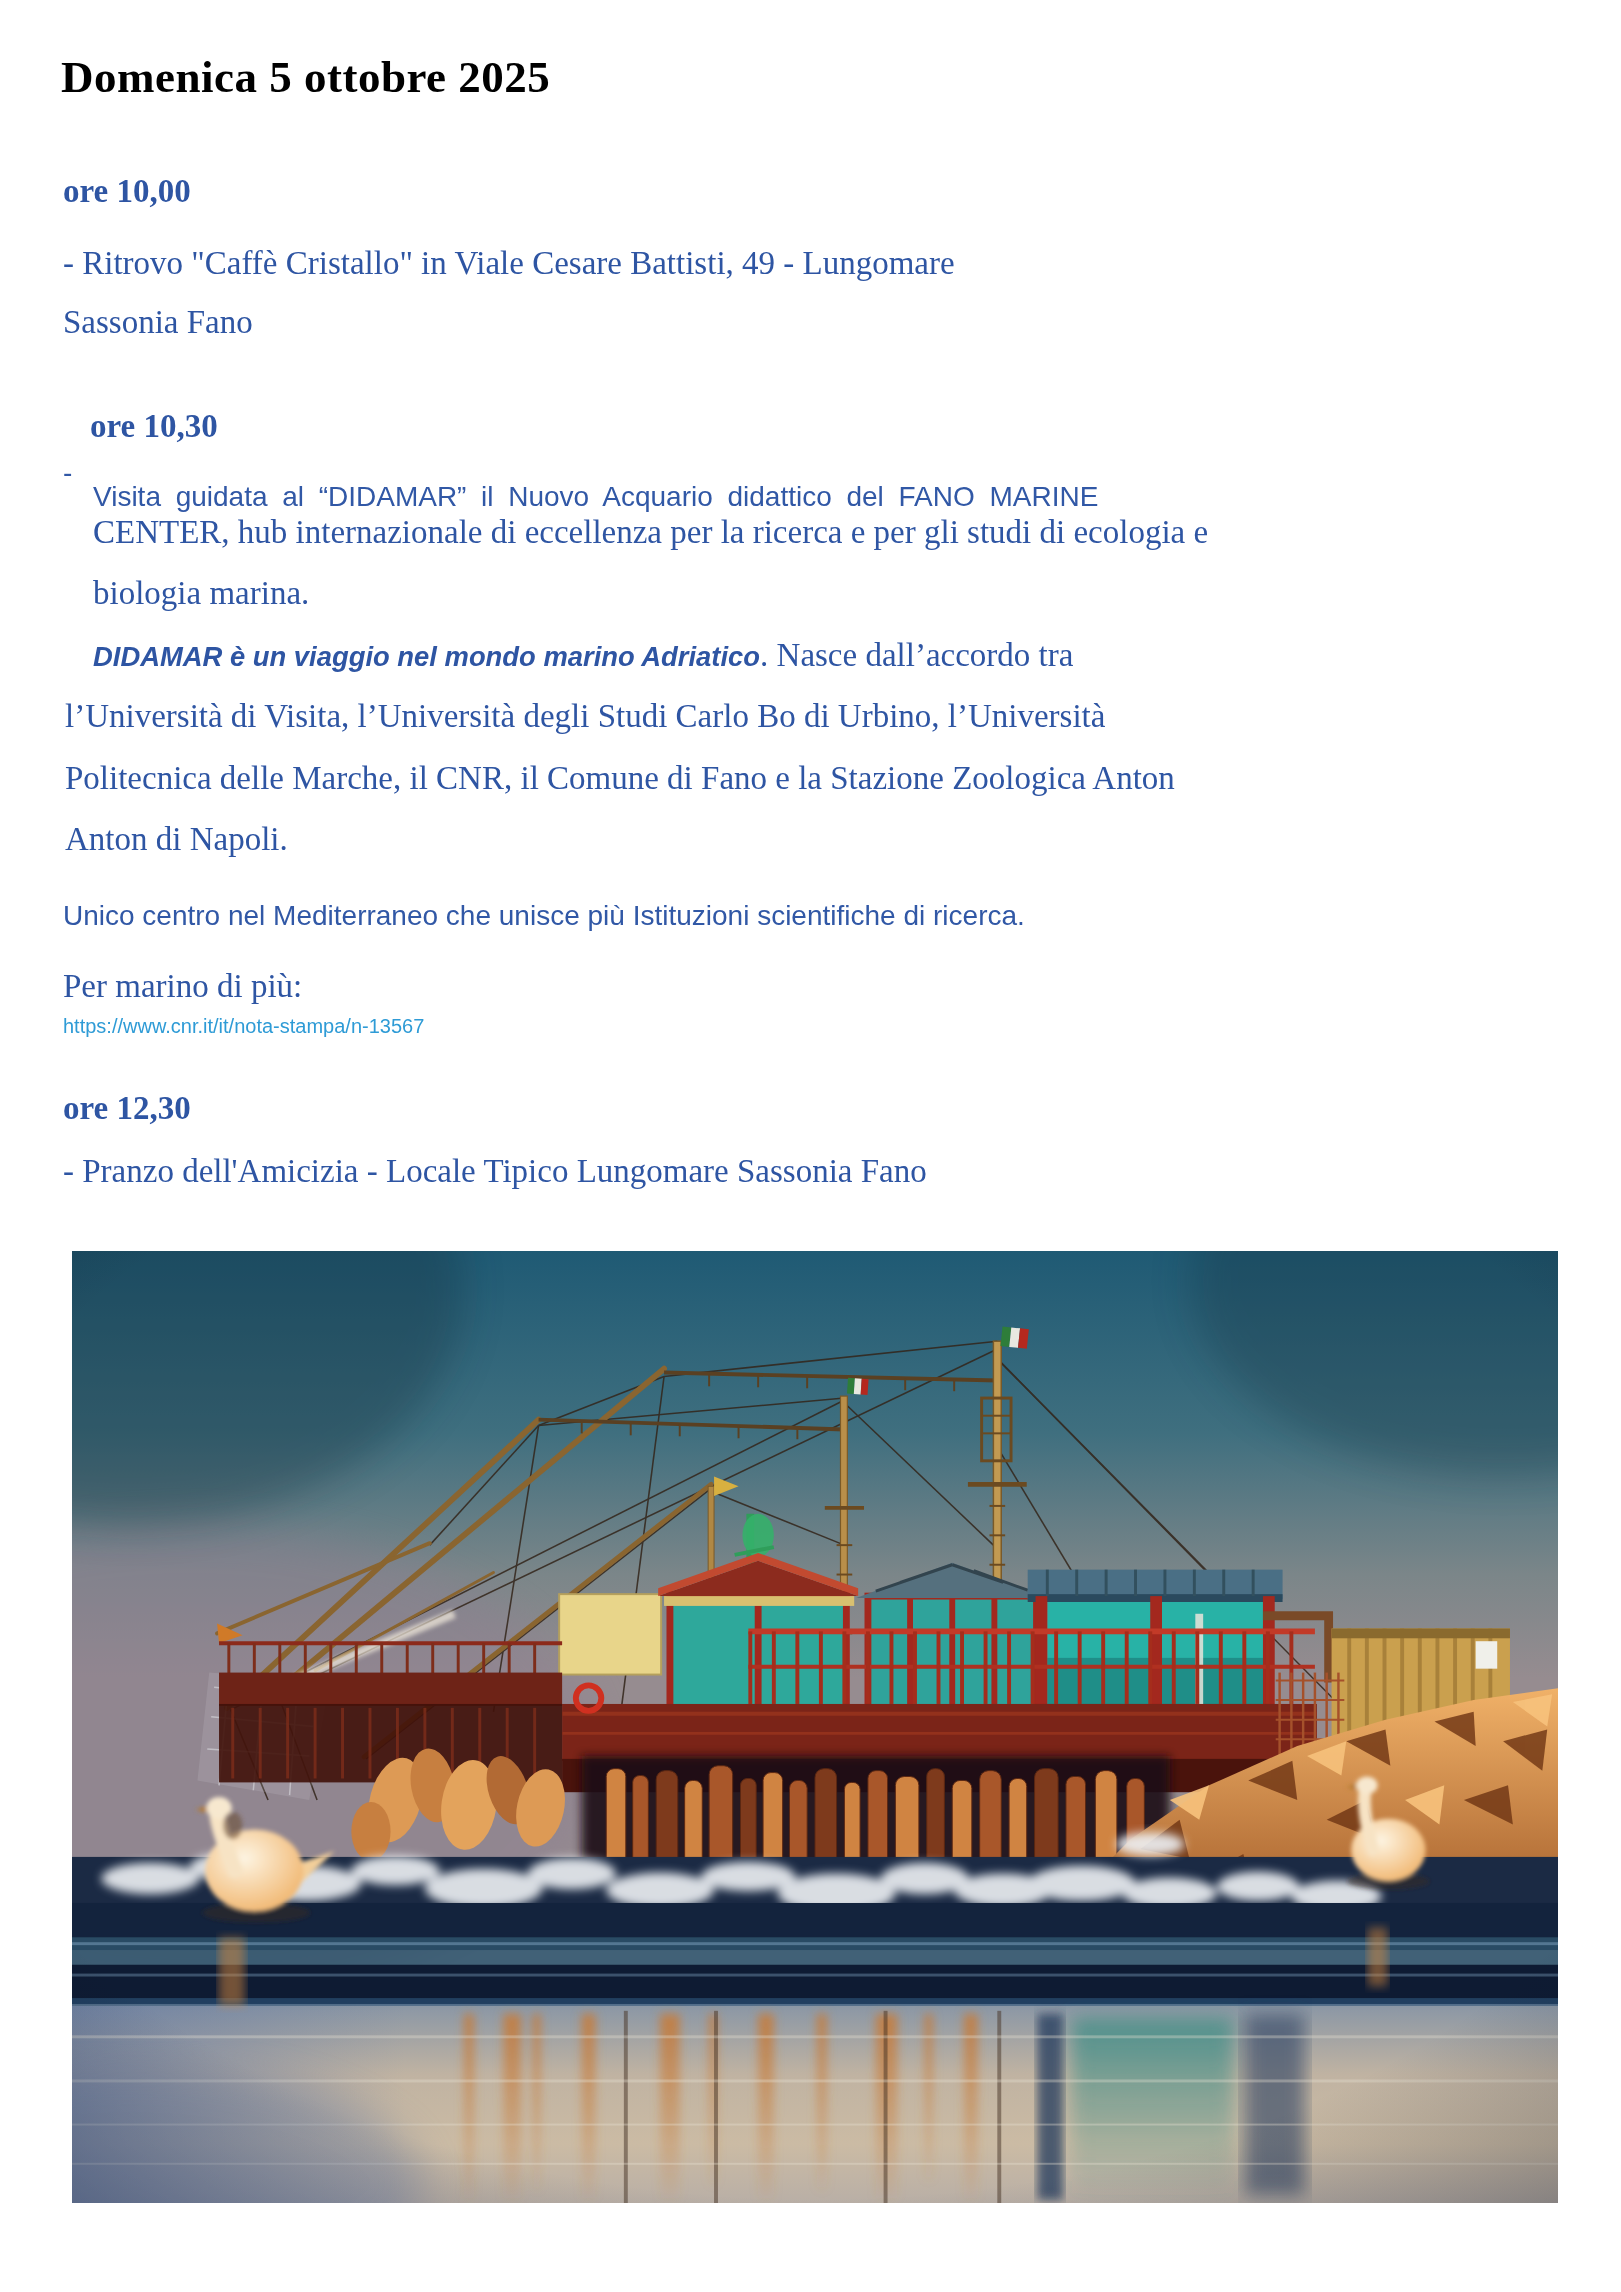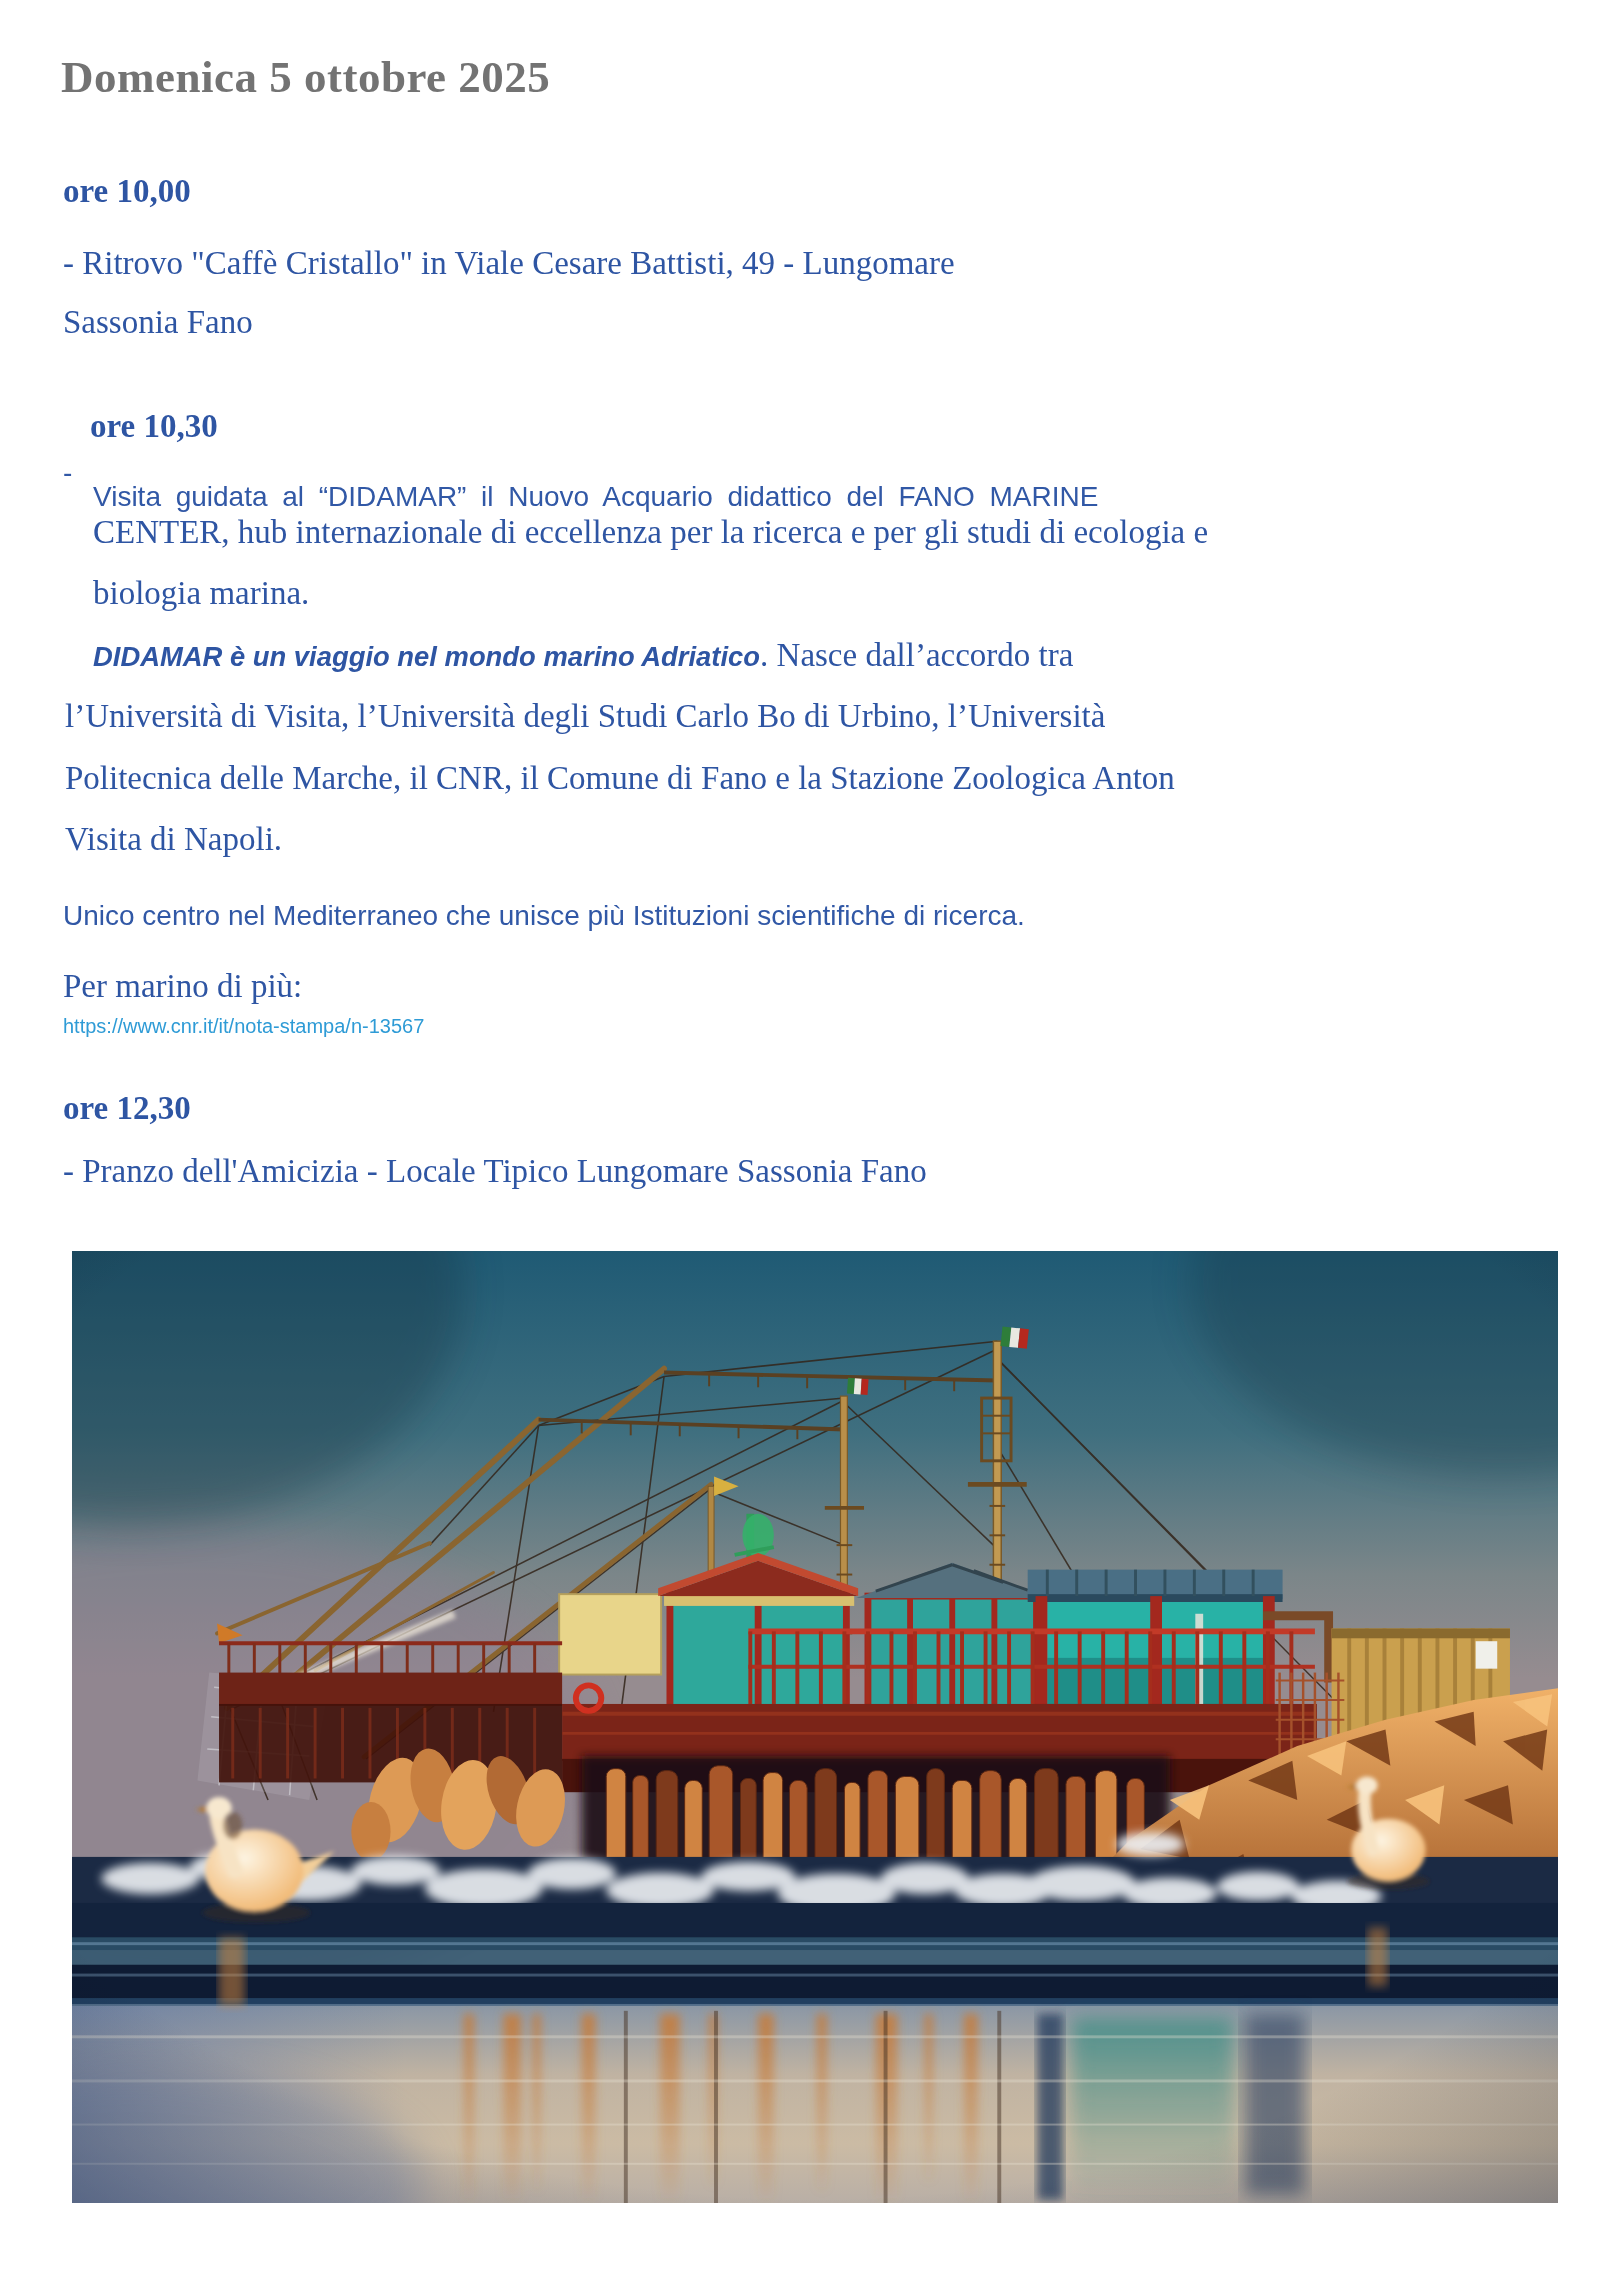--- a/index.html
+++ b/index.html
@@ -2,21 +2,21 @@
 <html><head>
 <meta charset="utf-8">
 <style>
   html,body{margin:0;padding:0;background:#ffffff;}
   body{width:1621px;height:2293px;position:relative;overflow:hidden;}
   .abs{position:absolute;white-space:nowrap;}
   .serif{font-family:"Liberation Serif",serif;color:#2E55A3;font-size:33px;line-height:1.15;}
   .serif-b{font-family:"Liberation Serif",serif;color:#2E55A3;font-size:33px;font-weight:bold;}
   .sans{font-family:"Liberation Sans",sans-serif;color:#3158A6;font-size:28px;}
   .sans-bi{font-family:"Liberation Sans",sans-serif;color:#2E55A3;font-size:27.4px;font-weight:bold;font-style:italic;}
-  .title{font-family:"Liberation Serif",serif;color:#737373;font-size:45px;font-weight:bold;letter-spacing:0.5px;text-align:center;}
+  .title{font-family:"Liberation Serif",serif;color:#000000;font-size:45px;font-weight:bold;letter-spacing:0.5px;text-align:center;}
   .link{font-family:"Liberation Sans",sans-serif;color:#2E9BD6;font-size:20px;}
   .wsp{word-spacing:6.9px;margin-top:24px;}
   .photo-frame{position:absolute;left:72px;top:1251px;width:1486px;height:952px;}
   .photo-frame svg{display:block;width:100%;height:100%;}
 </style>
 </head>
 <body>
 
 <div class="abs title" style="left:61px;top:51px;">Domenica 5 ottobre 2025</div>
 
@@ -26,21 +26,21 @@
 
 <div class="abs serif-b" style="left:90px;top:408px;">ore 10,30</div>
 <div class="abs sans" style="left:63px;top:457px;">-</div>
 <div class="abs sans wsp" style="left:93px;top:457px;">Visita guidata al “DIDAMAR” il Nuovo Acquario didattico del FANO MARINE</div>
 <div class="abs serif" style="left:93px;top:514px;">CENTER, hub internazionale di eccellenza per la ricerca e per gli studi di ecologia e</div>
 <div class="abs serif" style="left:93px;top:575px;">biologia marina.</div>
 
 <div class="abs" style="left:93px;top:637px;"><span class="sans-bi">DIDAMAR è un viaggio nel mondo marino Adriatico</span><span class="serif">. Nasce dall’accordo tra</span></div>
 <div class="abs serif" style="left:65px;top:698px;">l’Università di Visita, l’Università degli Studi Carlo Bo di Urbino, l’Università</div>
 <div class="abs serif" style="left:65px;top:760px;">Politecnica delle Marche, il CNR, il Comune di Fano e la Stazione Zoologica Anton</div>
-<div class="abs serif" style="left:65px;top:821px;">Visita di Napoli.</div>
+<div class="abs serif" style="left:65px;top:821px;">Anton di Napoli.</div>
 
 <div class="abs sans" style="left:63px;top:900px;">Unico centro nel Mediterraneo che unisce più Istituzioni scientifiche di ricerca.</div>
 <div class="abs serif" style="left:63px;top:968px;">Per marino di più:</div>
 <a class="abs link" style="left:63px;top:1015px;text-decoration:none;" href="#">https://www.cnr.it/it/nota-stampa/n-13567</a>
 
 <div class="abs serif-b" style="left:63px;top:1090px;">ore 12,30</div>
 <div class="abs serif" style="left:63px;top:1153px;">- Pranzo dell'Amicizia - Locale Tipico Lungomare Sassonia Fano</div>
 
 <div class="photo-frame">
 <svg viewBox="0 0 1516 971" preserveAspectRatio="none">

